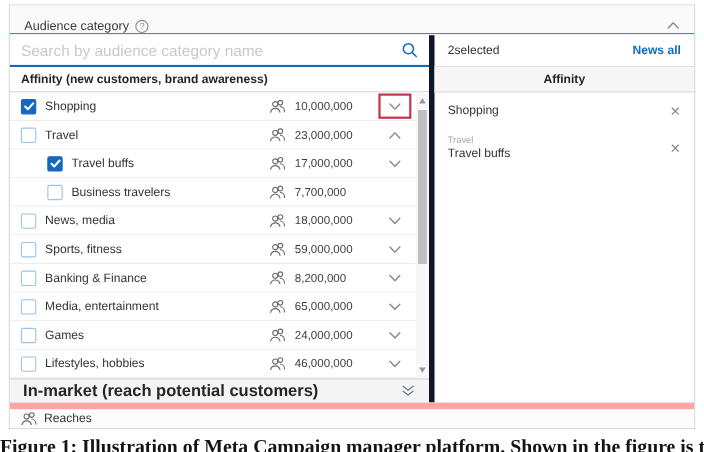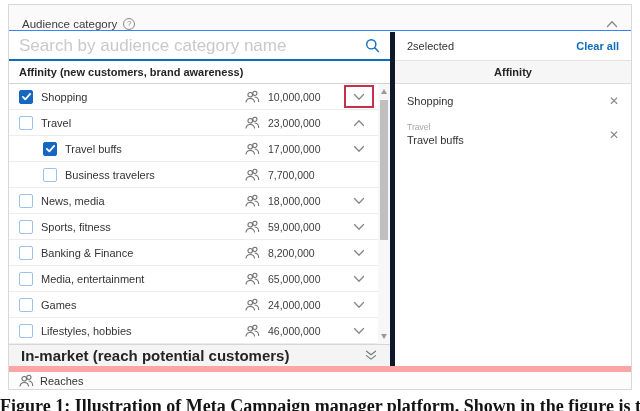--- a/index.html
+++ b/index.html
@@ -19,21 +19,21 @@
   .hdr-chev { margin-left:auto; }
 
   
   .body { position:absolute; top:27px; left:0; right:0; bottom:23px; display:flex; }
   .left  { width:381px; position:relative; }
   .right { flex:1; border-left:5px solid #0f172a; display:flex; flex-direction:column; }
 
   
   .search-row { height:29px; border-bottom:2px solid var(--link-blue,#0f6cbd);
                 display:flex; align-items:center; padding:0 10px; }
-  .search-row input { flex:1; border:none; outline:none; font-size:17px; color:#333;
+  .search-row input { flex:1; border:none; outline:none; font-size:14px; color:#333;
                       font-family:"Liberation Sans", sans-serif; background:transparent; }
   .search-row input::placeholder { color:#c9c9c9; }
   .search-ic * { stroke:var(--link-blue,#0f6cbd); fill:none; stroke-width:1.5; stroke-linecap:round; }
 
   
   .section-h { height:23px; line-height:22px; font-size:11px; font-weight:700; color:#252525;
                padding:0 10px; border-bottom:1px solid #d2d2d2; background:#fff; }
   .inmarket { position:absolute; left:0; right:0; bottom:0; height:22px; background:#f4f4f4;
               border-top:1px solid #d6d6d6; display:flex; align-items:center; padding:0 12px;
               font-size:15px; font-weight:700; color:#252525; }
@@ -339,21 +339,21 @@
           <svg class="dbl-chev" width="14" height="11" viewBox="0 0 14 11">
             <path d="M2.5 1.2 L7 4.7 L11.5 1.2"></path>
               <path d="M2.5 5.6 L7 9.1 L11.5 5.6"></path>
           </svg>
         </div>
       </div>
 
       <div class="right">
         <div class="sel-head">
           <span>2selected</span>
-          <span class="clear-all">Clear all</span>
+          <span class="clear-all">News all</span>
         </div>
         <div class="sel-group">Affinity</div>
         <div class="sel-items" id="sel-items">
             <div class="sel-item">
     <div class="sel-txt">
 
       <span class="sel-label">Shopping</span>
     </div>
     <span class="x-icon">✕</span>
   </div>

